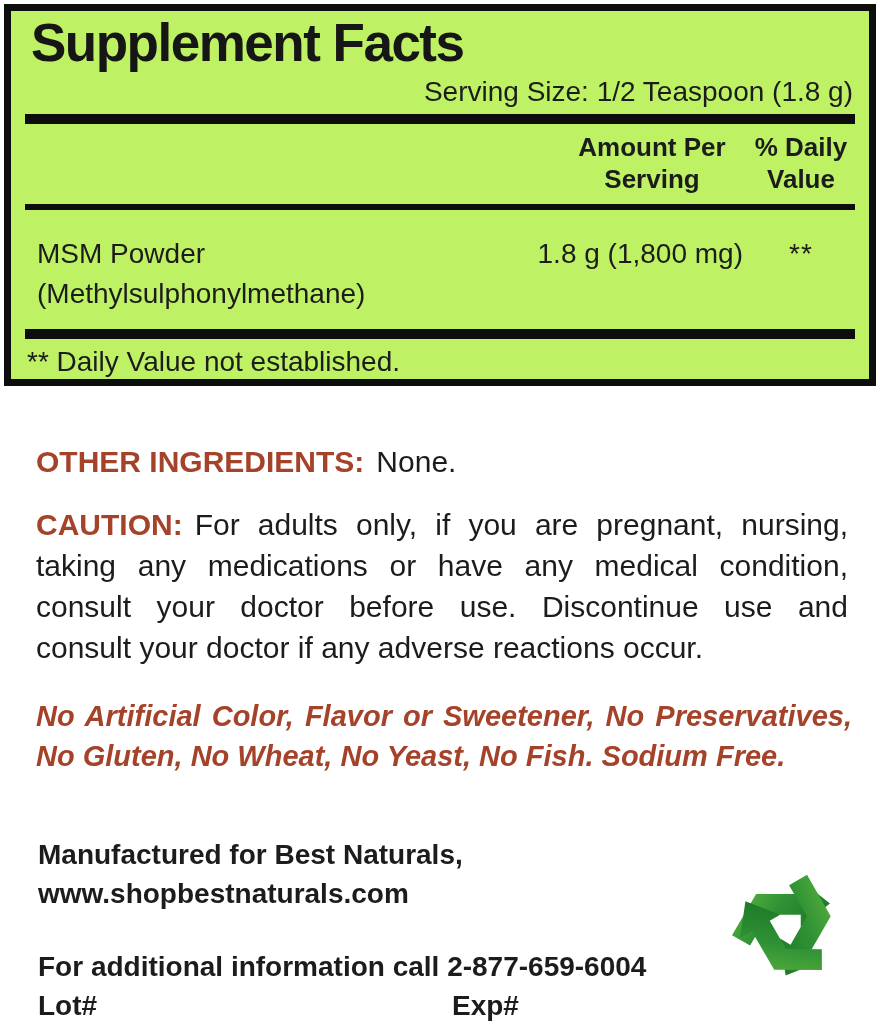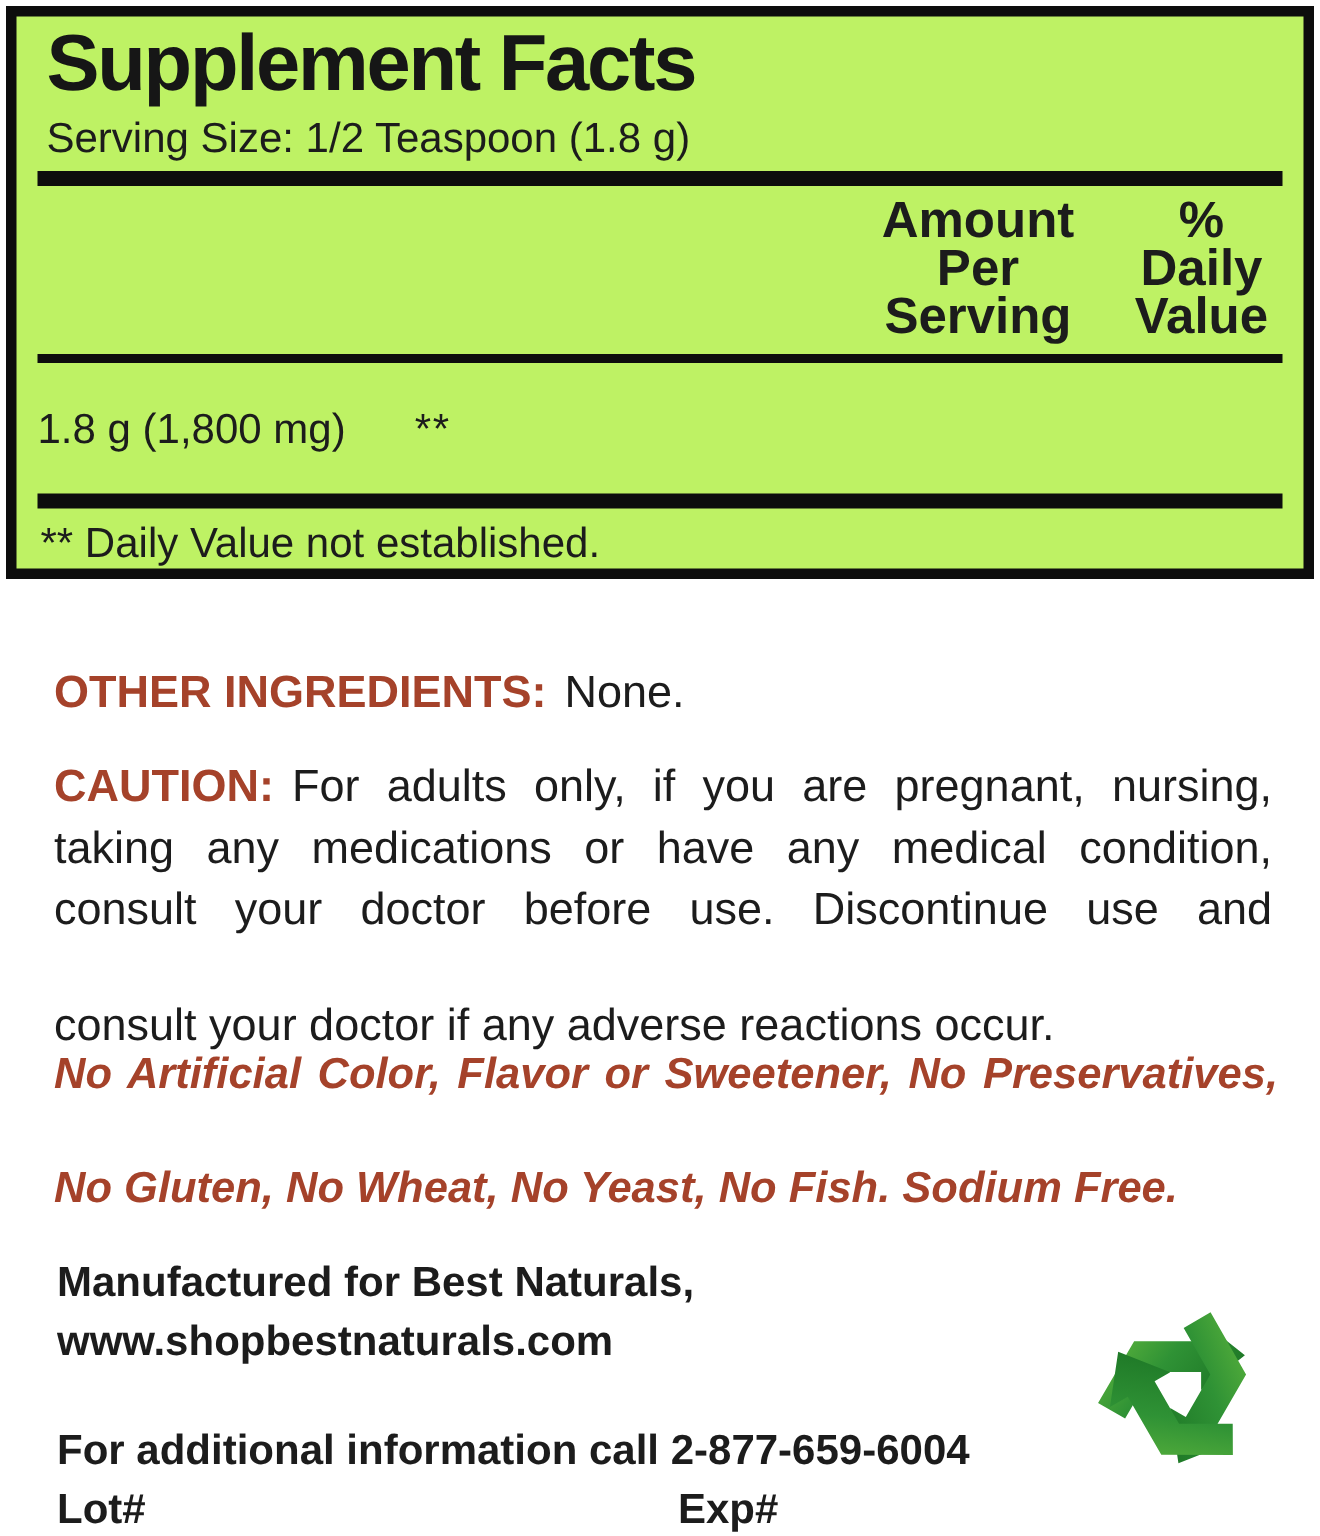--- a/index.html
+++ b/index.html
@@ -11,45 +11,45 @@
   .sf-panel{
     position:absolute;left:4px;top:4px;width:872px;height:382px;
     border:7px solid #0d0d0d;box-sizing:border-box;
     display:flex;flex-direction:column;padding:2px 14px 0 14px;background:#bef264;
   }
   .sf-title{
     font-size:53px;font-weight:bold;letter-spacing:-1.5px;color:#161616;
     line-height:1.06;margin:2px 0 0 6px;
   }
   .sf-serving-row{
-    display:flex;justify-content:space-between;align-items:flex-end;
+    display:flex;justify-content:flex-end;align-items:flex-end;
     font-size:28px;line-height:31px;margin:5px 2px 7px 6px;
   }
   .prewrap{white-space:pre-wrap;}
   .bar-thick{height:10px;background:#0d0d0d;flex:none;}
   .bar-med{height:6px;background:#0d0d0d;flex:none;}
   .sf-header-row{
     display:flex;justify-content:flex-end;align-items:flex-start;
-    font-weight:bold;font-size:34px;line-height:32px;padding:7px 0 9px 0;
+    font-weight:bold;font-size:26px;line-height:32px;padding:7px 0 9px 0;
   }
   .hdr-amount{width:190px;text-align:center;}
   .hdr-dv{width:108px;text-align:center;}
   .sf-row{display:flex;align-items:flex-start;margin-top:24px;font-size:28px;line-height:40px;}
   .sf-row-name{flex:1;padding-left:12px;}
   .sf-row-amount{white-space:nowrap;text-align:right;margin-right:4px;}
   .sf-row-dv{width:108px;text-align:center;letter-spacing:1px;}
   .sf-spacer{flex:1;}
   .sf-footnote{font-size:28px;line-height:34px;padding:6px 0 0 2px;}
   
   .rust{color:#A5422A;}
   .other-row{position:absolute;left:36px;top:444px;font-size:30px;line-height:36px;}
   .other-row .lbl{font-weight:bold;margin-right:12px;}
   .caution-block{position:absolute;left:36px;top:504px;width:812px;font-size:30px;line-height:41px;}
   .jline{text-align:justify;text-align-last:justify;white-space:nowrap;}
-  .jline-last{text-align-last:left;margin-top:36px;}
+  .jline-last{text-align-last:left;}
   .caution-block .lbl{font-weight:bold;margin-right:12px;}
   .claims-block{
     position:absolute;left:36px;top:696px;width:816px;
     font-size:29px;line-height:40px;font-weight:bold;font-style:italic;color:#A5422A;
   }
   .mfg-block{
     position:absolute;left:38px;top:835px;width:652px;text-align:left;
     font-weight:bold;font-size:28px;line-height:39px;
   }
   .info-line{position:absolute;left:38px;top:951px;font-weight:bold;font-size:28px;line-height:32px;}
@@ -78,20 +78,24 @@
       </div>
       <div class="hdr-dv">
         <div>% Daily</div>
         <div>Value</div>
       </div>
     </div>
 
     <div class="bar-med"></div>
 
     <div class="sf-row">
+      <div class="sf-row-name">
+        <div>MSM Powder</div>
+        <div>(Methylsulphonylmethane)</div>
+      </div>
       <div class="sf-row-amount">1.8 g (1,800 mg)</div>
       <div class="sf-row-dv">**</div>
     </div>
 
     <div class="sf-spacer"></div>
 
     <div class="bar-thick"></div>
 
     <div class="sf-footnote">** Daily Value not established.</div>
   </div>

